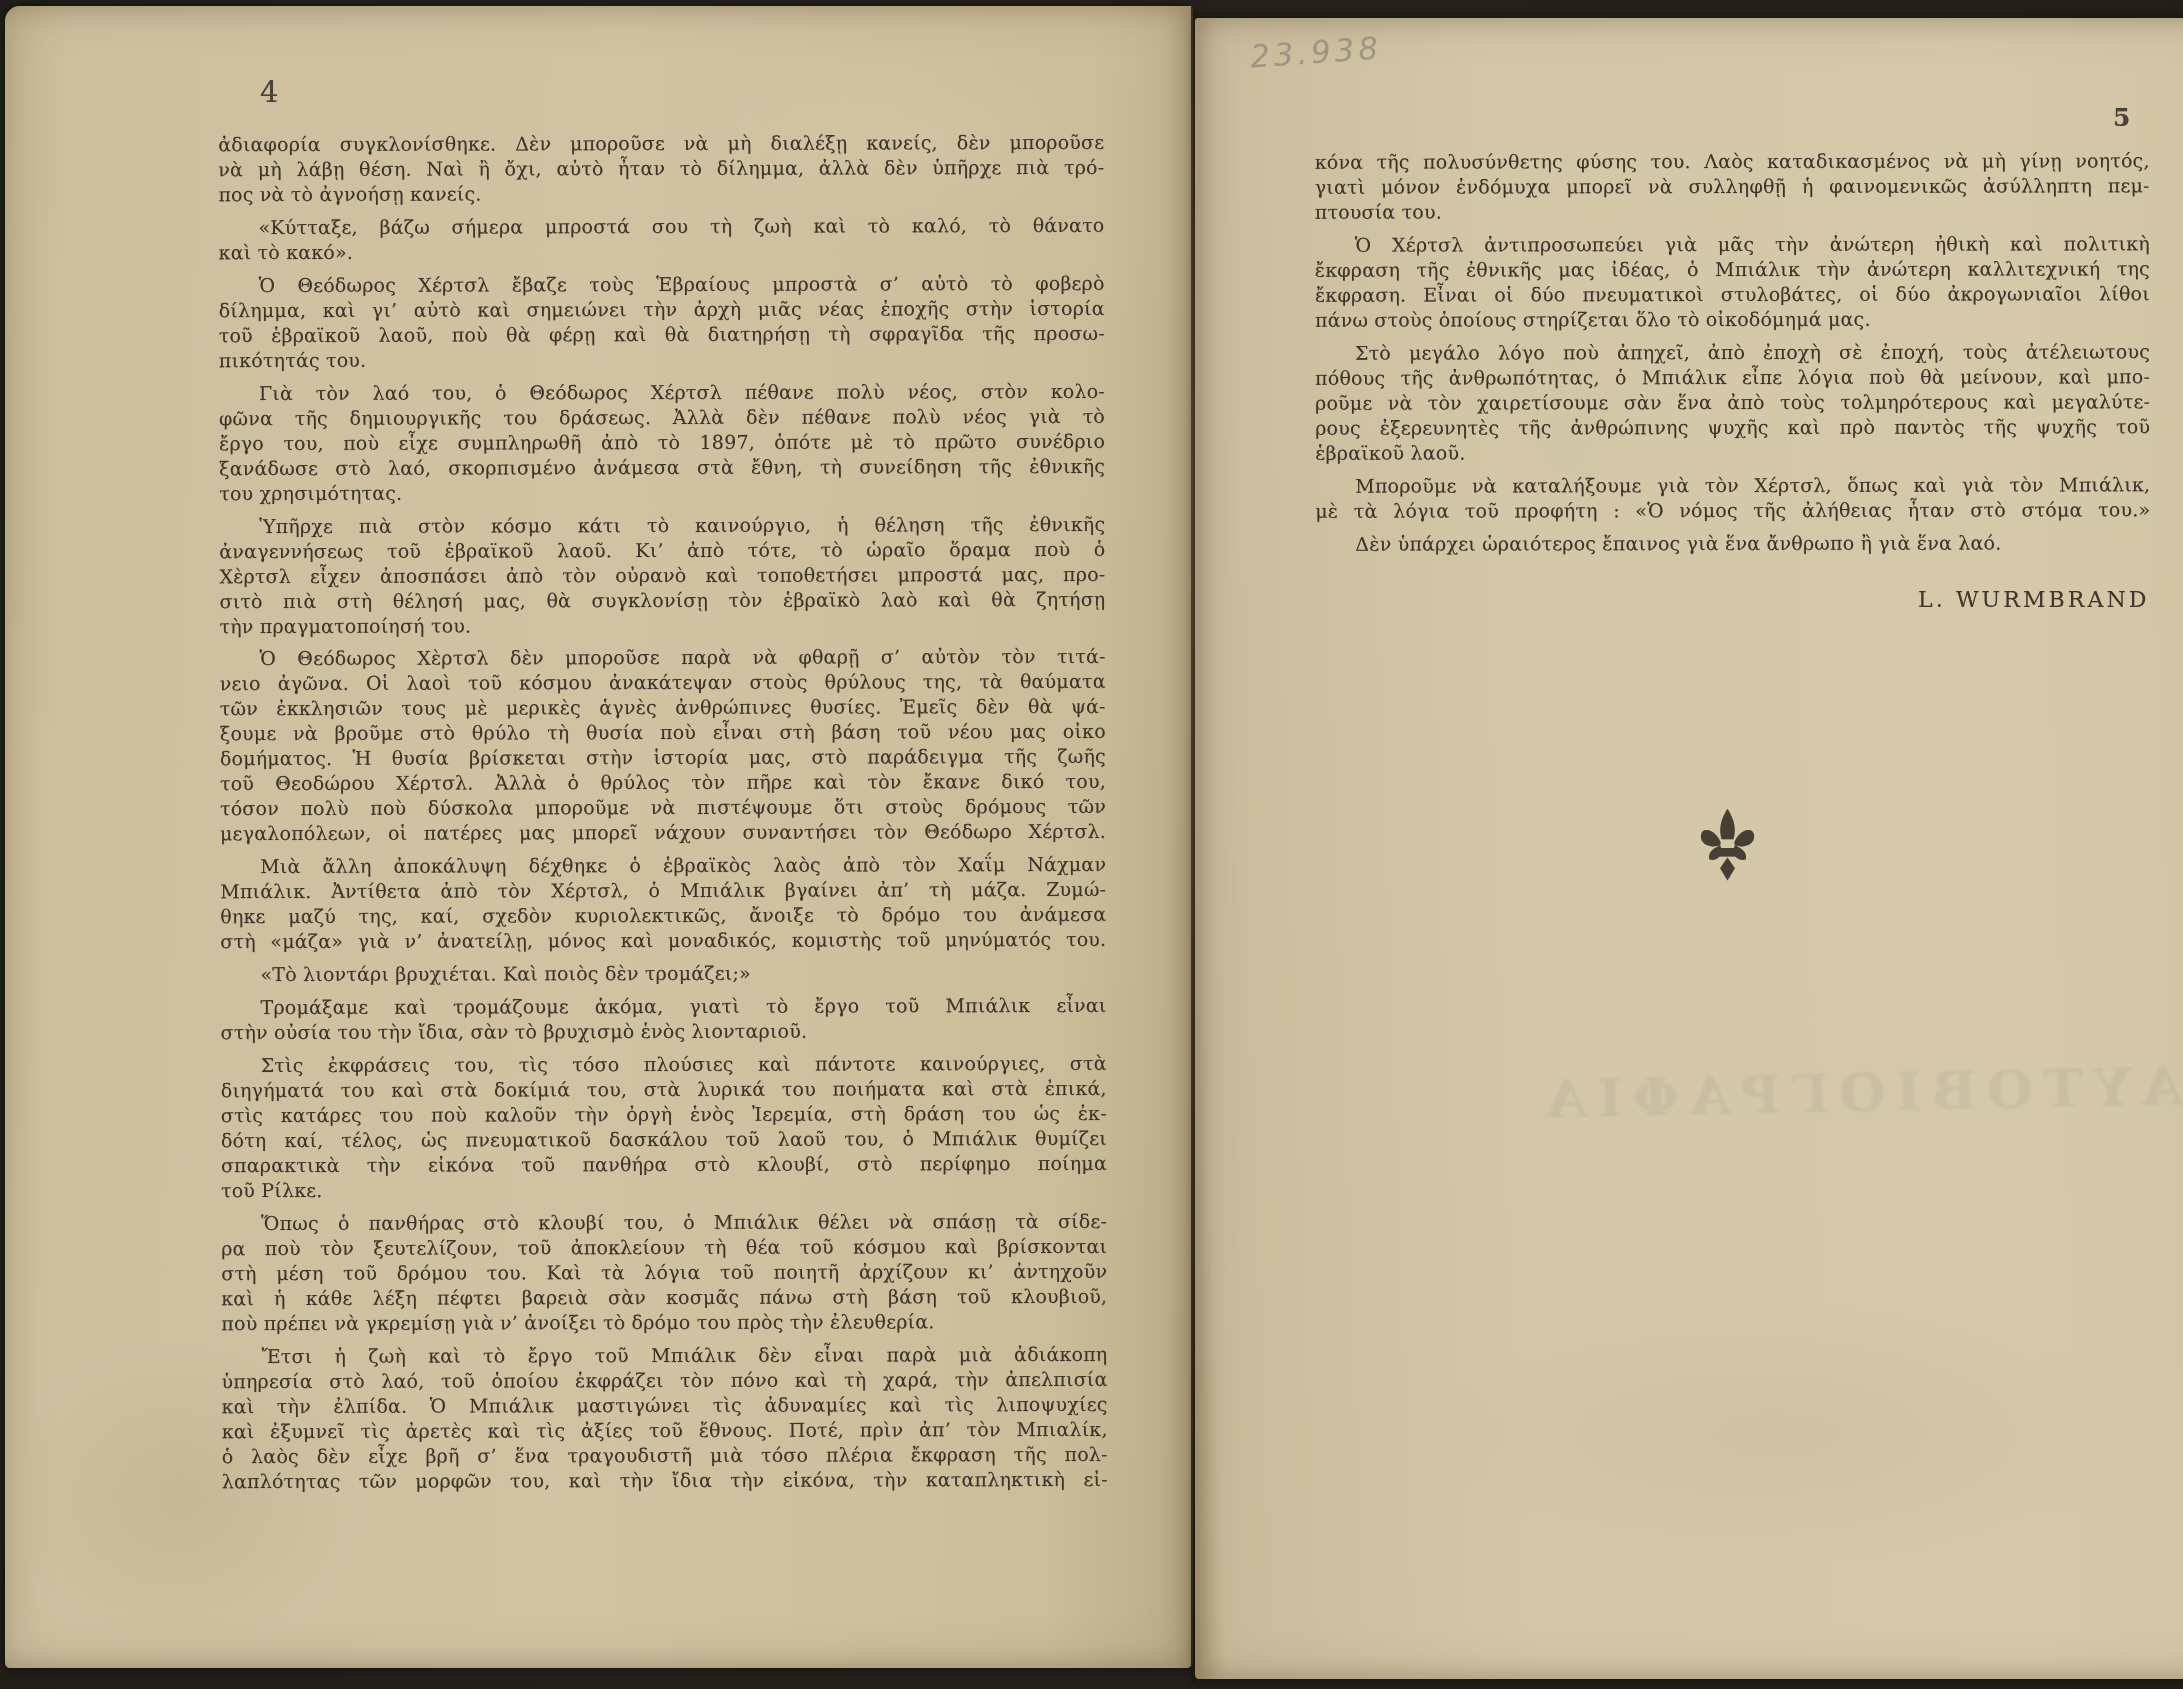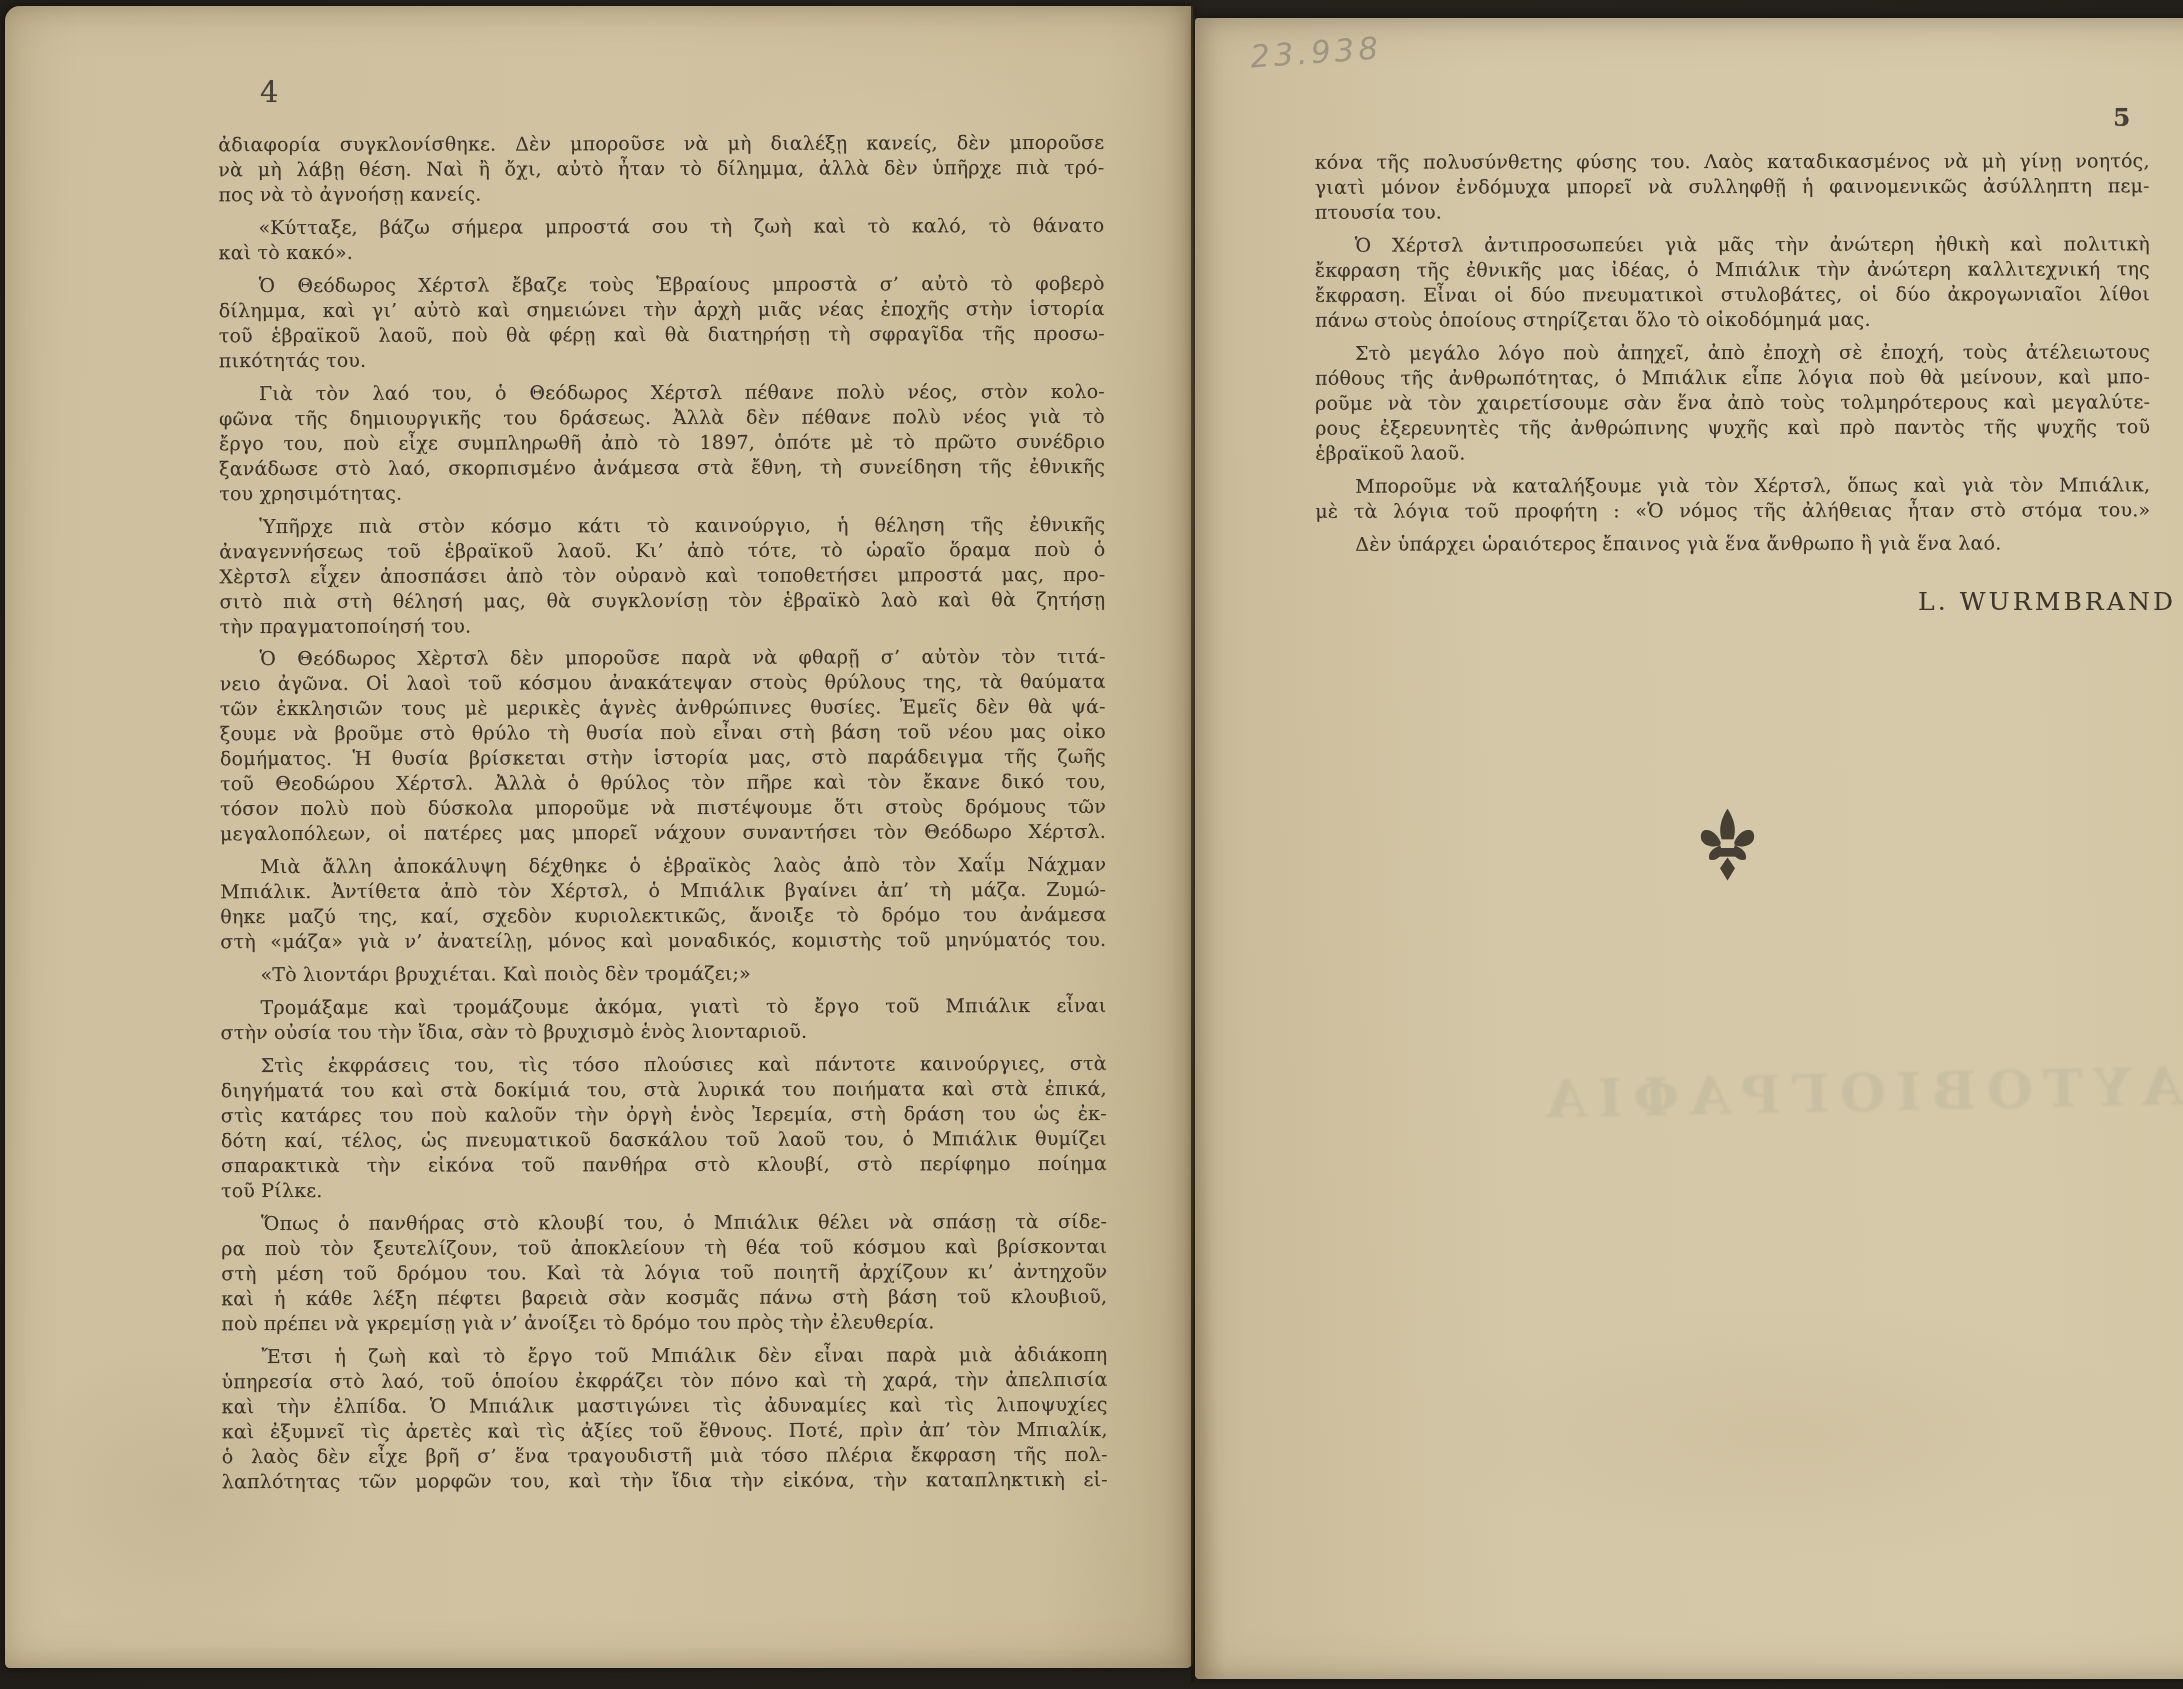--- a/index.html
+++ b/index.html
@@ -54,21 +54,21 @@
   .para{margin:0 0 7.9px 0;}
   .para:last-child{margin-bottom:0;}
   .line{
     font-size:19px;line-height:25px;color:#3b342b;letter-spacing:0.2px;
     text-shadow:0.2px 0.3px 0.3px rgba(59,52,43,.34);
   }
   .line.j{text-align:justify;text-align-last:justify;}
   .para.ind .line:first-child{text-indent:40px;}
 
   #signature{
-    position:absolute;left:1918px;top:587px;font-size:25px;letter-spacing:3.1px;
+    position:absolute;left:1918px;top:587px;font-size:22px;letter-spacing:3.1px;
     color:#3d362d;text-shadow:0.2px 0.3px 0.3px rgba(59,52,43,.3);
   }
 
   #ornament{position:absolute;left:1698px;top:806px;width:59px;height:90px;}
   #ornament svg{width:100%;height:100%;fill:#3c362c;opacity:.93;filter:drop-shadow(0 0 0.4px rgba(50,42,30,.5));}
 
   #ghost{
     position:absolute;left:1528px;top:1061px;width:655px;
     font-size:53px;font-weight:bold;letter-spacing:10.5px;
     color:rgba(92,110,98,.11);transform:scaleX(-1) rotate(1.2deg);

